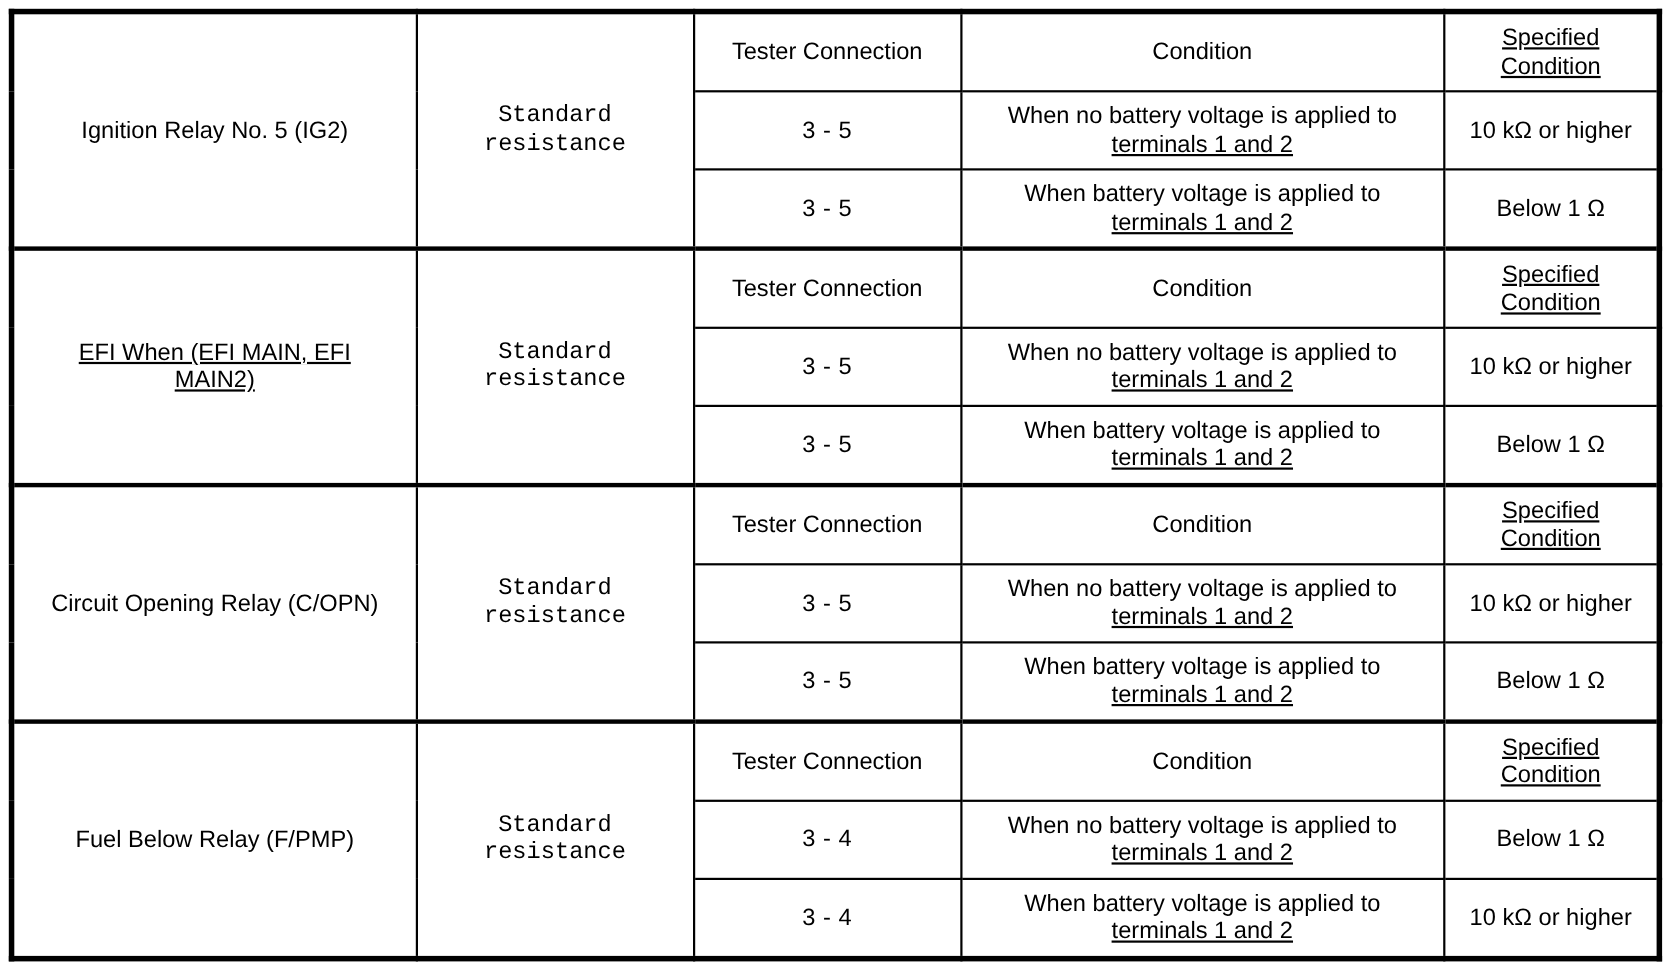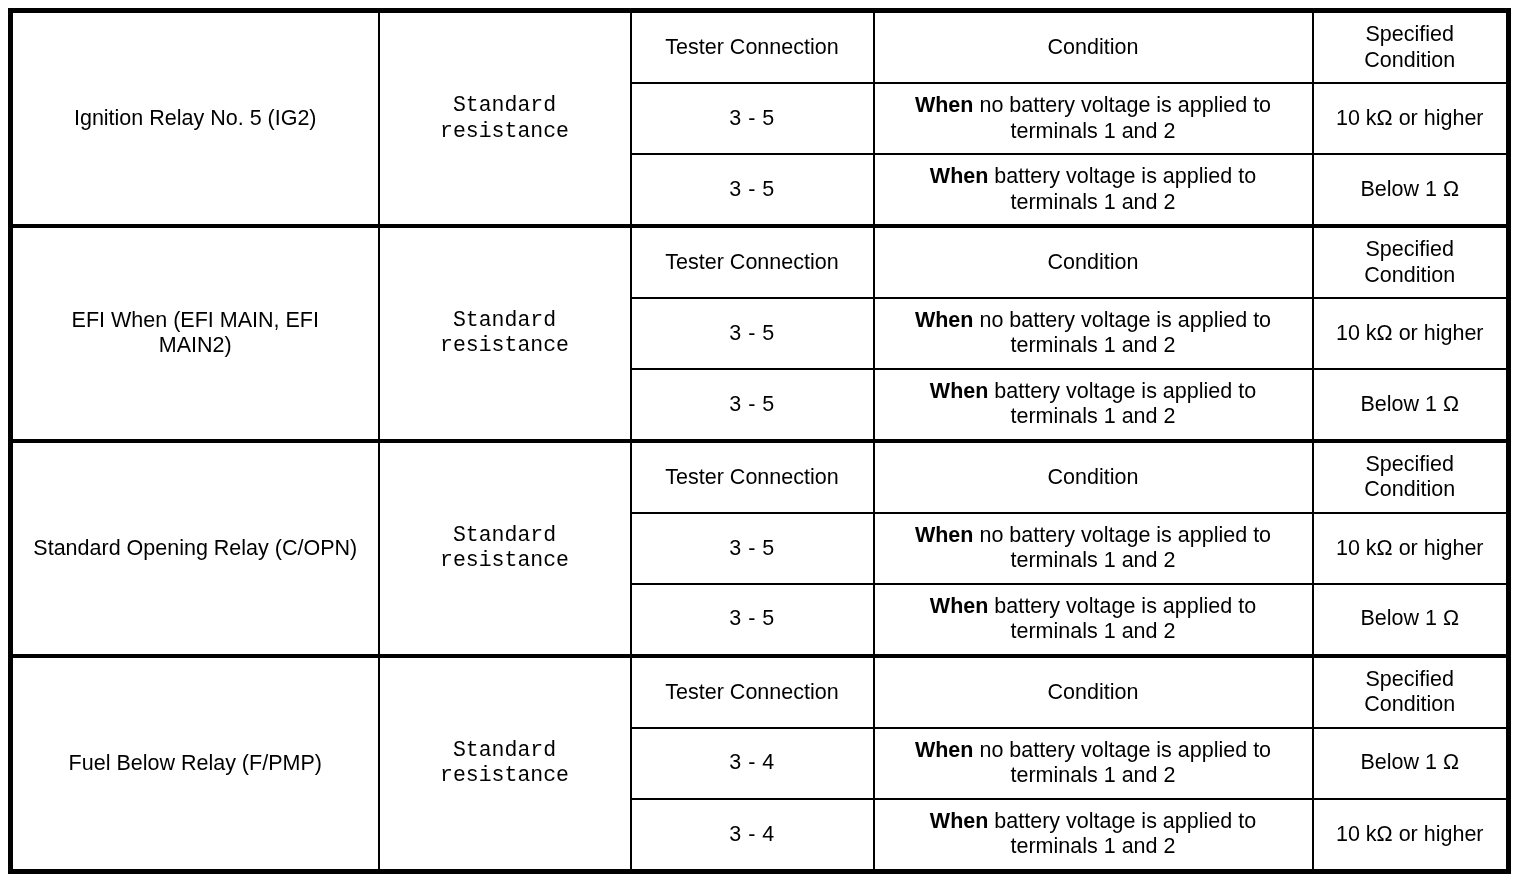--- a/index.html
+++ b/index.html
@@ -70,25 +70,26 @@
   }
   td.cell-cond {
     font-size: 21.5px;
   }
   td.cell-spec {
     font-size: 21px;
     margin-left: 24px;
   }
 
   .cond-lead {
-    font-weight: bold;
+    font-weight: normal;
   }
 
   .two-line {
     display: block;
+    text-decoration: underline;
   }
 </style>
 </head>
 <body>
 
 <div class="page">
   <table class="relay-table">
     <colgroup>
       <col class="c-name">
       <col class="c-type">
@@ -134,21 +135,21 @@
           <td class="cell-conn">3 - 5</td>
           <td class="cell-cond"><span class="cond-lead">When</span><span> no battery voltage is applied to</span><span class="two-line">terminals 1 and 2</span></td>
           <td class="cell-spec">10 kΩ or higher</td>
         </tr>
         <tr>
           <td class="cell-conn">3 - 5</td>
           <td class="cell-cond"><span class="cond-lead">When</span><span> battery voltage is applied to</span><span class="two-line">terminals 1 and 2</span></td>
           <td class="cell-spec">Below 1 Ω</td>
         </tr>
         <tr class="block-start">
-          <td class="cell-name" rowspan="3">Standard Opening Relay (C/OPN)</td>
+          <td class="cell-name" rowspan="3">Circuit Opening Relay (C/OPN)</td>
           <td class="cell-type" rowspan="3">Standard resistance</td>
           <td class="cell-subhead">Tester Connection</td>
           <td class="cell-subhead">Condition</td>
           <td class="cell-subhead">
             <span class="two-line">Specified</span>
             <span class="two-line">Condition</span>
           </td>
         </tr>
         <tr>
           <td class="cell-conn">3 - 5</td>

